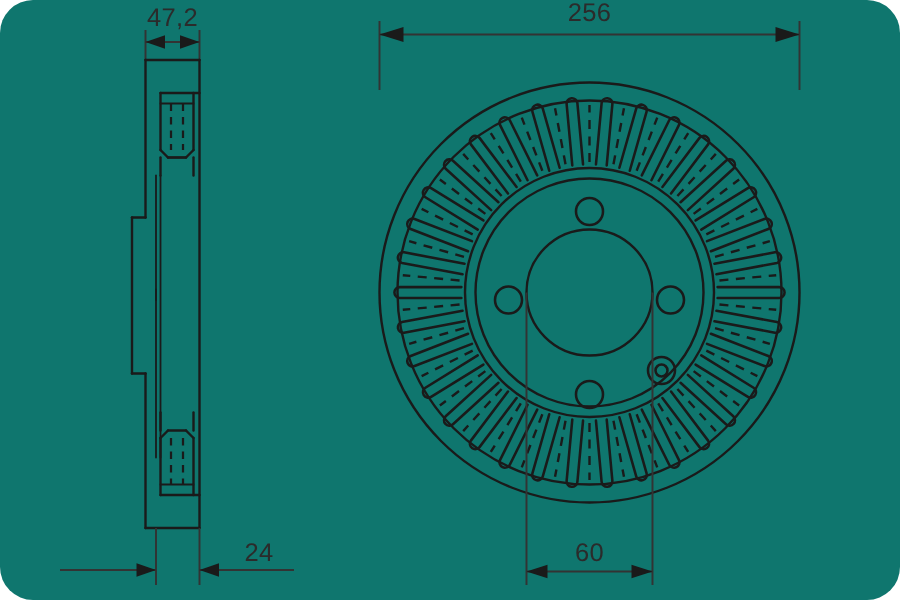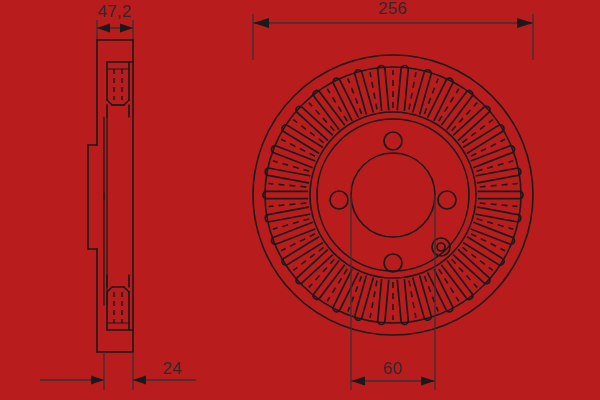--- a/index.html
+++ b/index.html
@@ -10,21 +10,22 @@
   body {
     width: 600px;
     height: 400px;
     overflow: hidden;
     font-family: "Liberation Sans", sans-serif;
   }
   #drawing-root {
     position: relative;
     width: 600px;
     height: 400px;
-    background: #b91c1c;
+    background: #0f766e;
+    border-radius: 22px;
   }
   svg#technical-drawing {
     display: block;
     width: 600px;
     height: 400px;
   }
   .dim-text {
     font-family: "Liberation Sans", sans-serif;
     font-size: 17px;
     fill: #2b2b2b;

